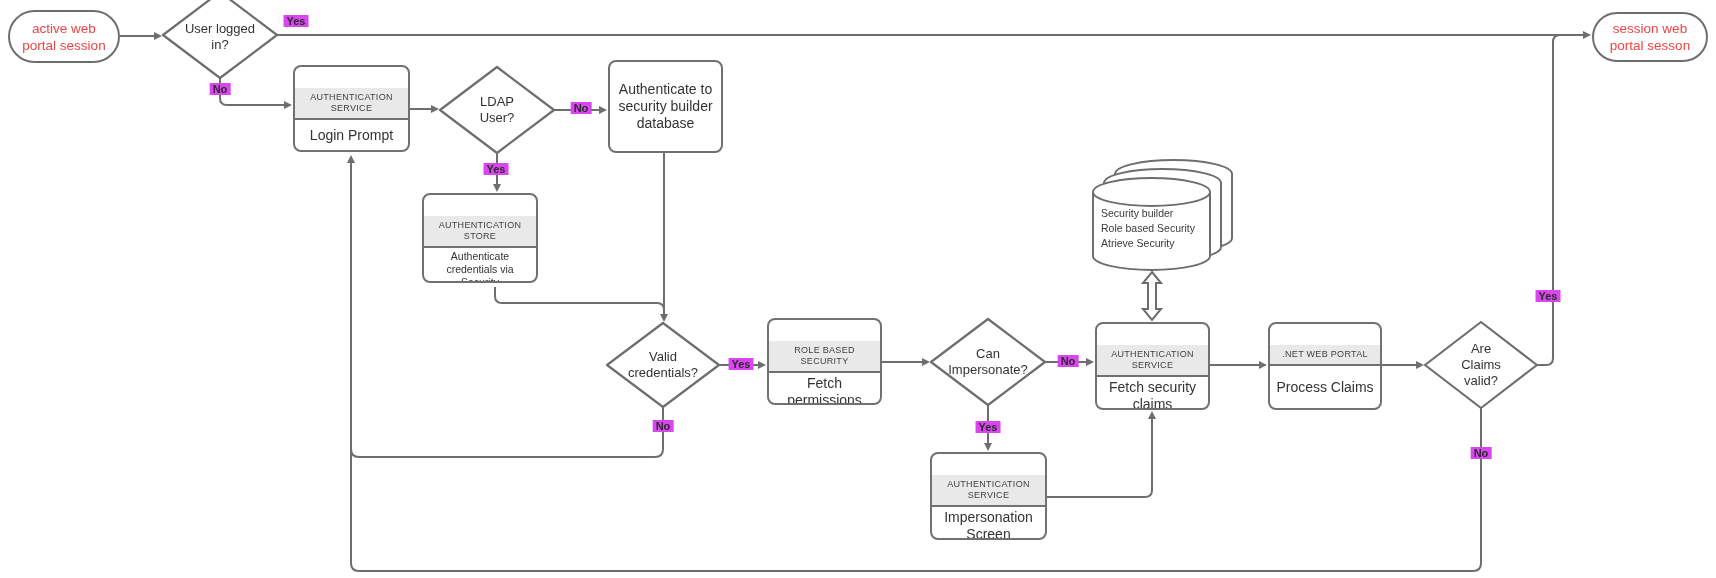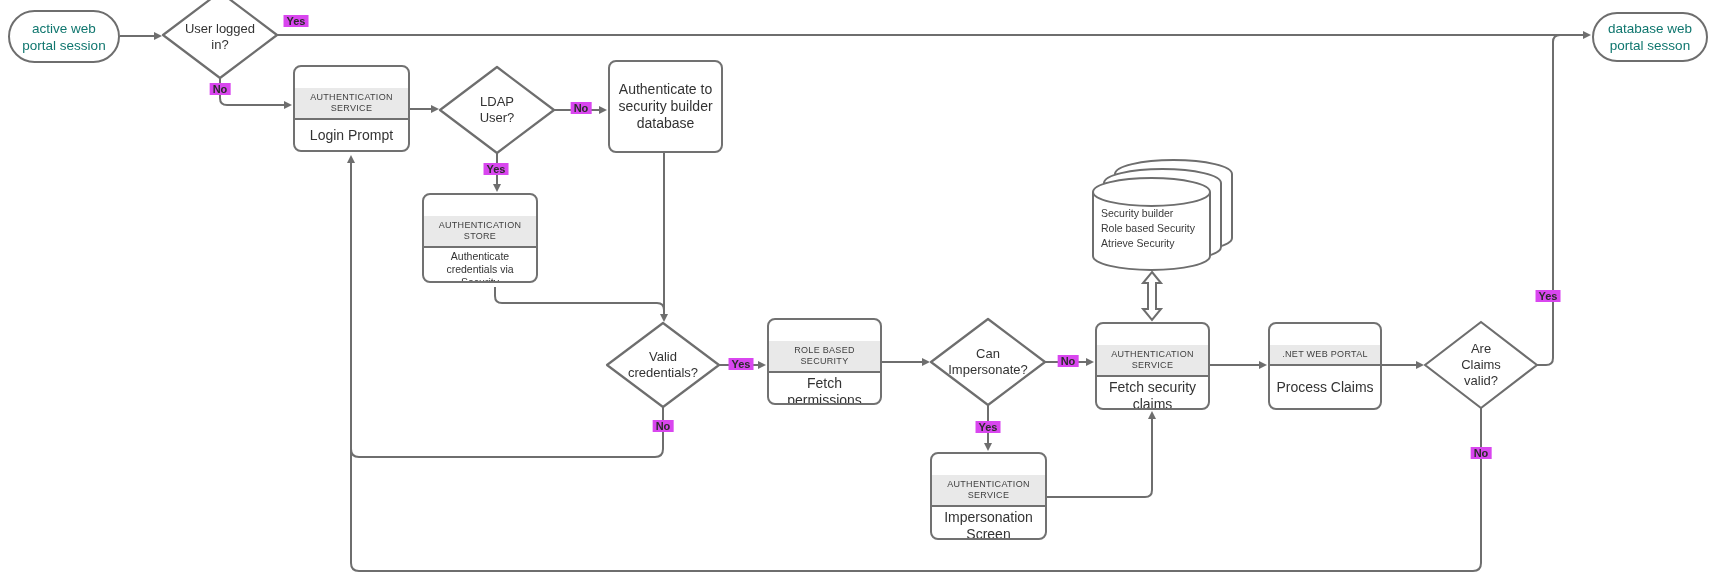--- a/index.html
+++ b/index.html
@@ -9,21 +9,21 @@
   .node{position:absolute;box-sizing:border-box;border:2px solid #717171;border-radius:8px;
         background:#ffffff;display:flex;flex-direction:column;overflow:hidden;}
   .node-header{background:#e9e9e9;border-bottom:2px solid #717171;color:#3f3f3f;
         font-size:9px;line-height:11px;letter-spacing:.3px;text-align:center;
         padding:4px 8px;display:flex;align-items:center;justify-content:center;margin-top:21px;}
   .node-body{flex:1;display:flex;align-items:center;justify-content:center;text-align:center;
         font-size:14px;line-height:17px;color:#333333;padding:2px 6px;}
   .node-body.small{font-size:10.5px;line-height:13px;padding:2px 6px;border-radius:29px;}
   .stadium{position:absolute;box-sizing:border-box;border:2px solid #6e6e6e;border-radius:27px;
         background:#ffffff;display:flex;align-items:center;justify-content:center;text-align:center;
-        font-size:13.5px;line-height:17px;color:#0f766e;padding:0 6px;}
+        font-size:13.5px;line-height:17px;color:#ef4444;padding:0 6px;}
   .dlabel{position:absolute;display:flex;align-items:center;justify-content:center;
         text-align:center;font-size:13px;line-height:16px;color:#333333;pointer-events:none;}
   .elabel{position:absolute;transform:translate(-50%,-50%);font-size:11px;font-weight:bold;
         color:#2b2b2b;background:#d946ef;padding:0 3px;white-space:nowrap;}
   .dbtext{position:absolute;font-size:10.5px;line-height:15px;color:#3a3a3a;text-align:left;}
 </style>
 </head>
 <body>
 
 <div class="canvas">
@@ -71,21 +71,21 @@
       <path d="M 1093 192 A 58.5 14 0 0 1 1210 192 V 256 A 58.5 14 0 0 1 1093 256 Z"></path>
       <path d="M 1093 192 A 58.5 14 0 0 0 1210 192" fill="none"></path>
       <path d="M 1152 272 L 1161 283 L 1156 283 L 1156 309 L 1161 309 L 1152 320 L 1143 309 L 1148 309 L 1148 283 L 1143 283 Z"></path>
     </g>
   </svg>
 
   <div class="stadium" style="left:8px;top:10px;width:112px;height:53px;">
     <span>active web portal session</span>
   </div>
   <div class="stadium" style="left:1592px;top:12px;width:116px;height:50px;">
-    <span>database web portal sesson</span>
+    <span>session web portal sesson</span>
   </div>
 
   <div class="node" style="left:293px;top:65px;width:117px;height:87px;">
     <div class="node-header">AUTHENTICATION SERVICE</div>
     <div class="node-body">Login Prompt</div>
   </div>
 
   <div class="node" style="left:608px;top:60px;width:115px;height:93px;">
     <div class="node-body">Authenticate to security builder database</div>
   </div>

